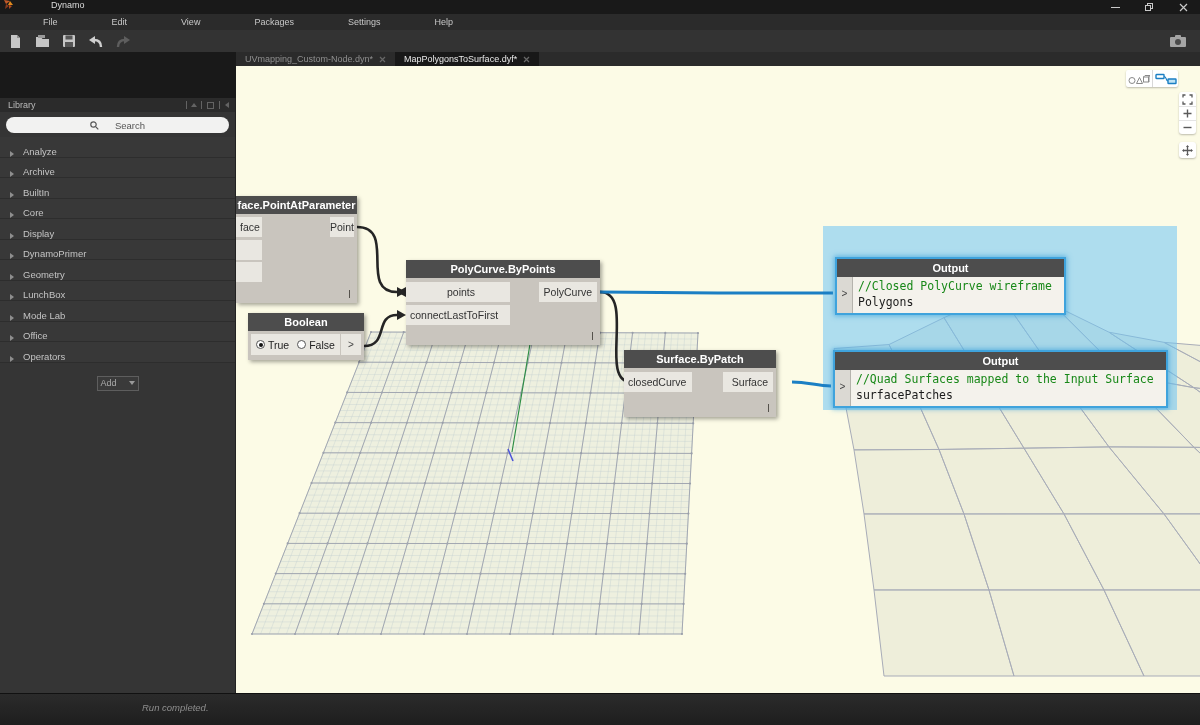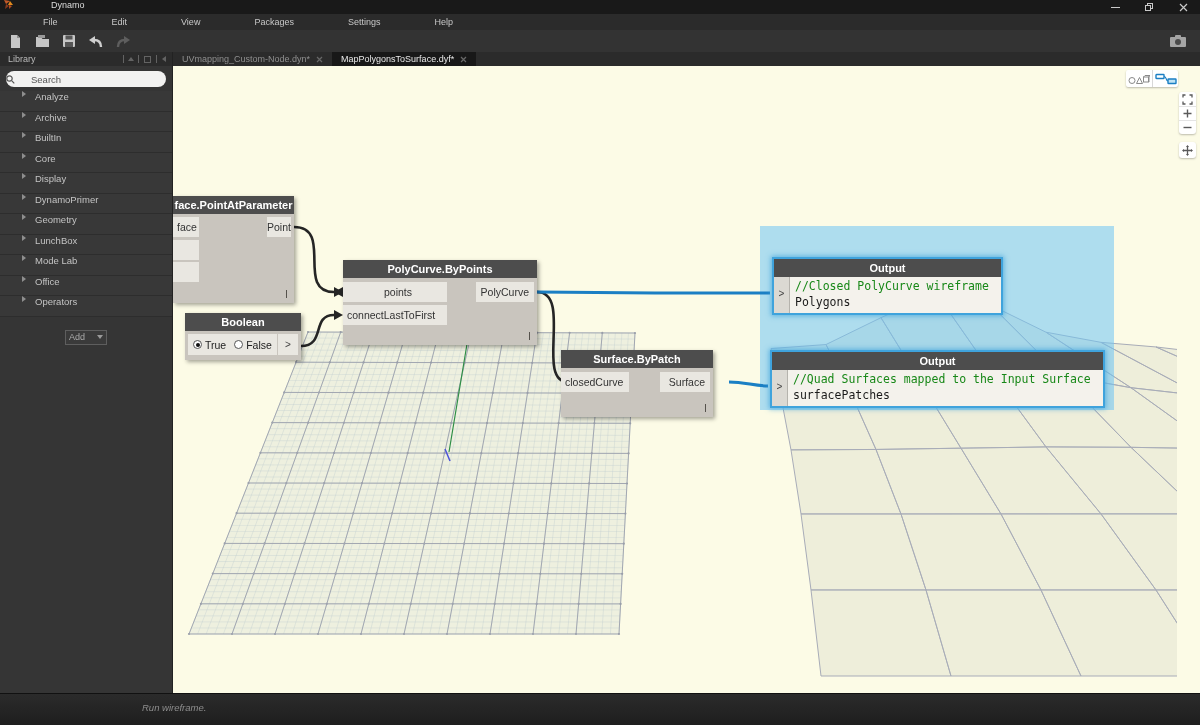--- a/index.html
+++ b/index.html
@@ -21,29 +21,29 @@
   .menu-item { padding:0 11px; line-height:16px;margin-left:32px; }
 
   .toolbar { height:22px; background:#333333; display:flex; align-items:center; }
   .tool-btn { width:24px; height:20px; display:flex; align-items:center; justify-content:center; margin-left:3px; }
   .tool-spacer { flex:1; }
   .camera-btn { margin-right:10px; }
 
   
   .workspace { position:absolute; top:52px; left:0; right:0; bottom:32px; display:flex; }
 
-  .sidebar { width:173px; background:#353535; border-right:1px solid #222; display:flex; flex-direction:column; }
+  .sidebar { width:236px; background:#353535; border-right:1px solid #222; display:flex; flex-direction:column;margin-top:46px; }
   .sidebar-header { height:14px; background:#2B2B2B; display:flex; align-items:center; color:#B9B9B9; font-size:9px; padding:0 6px 0 8px; }
   .lib-header-icons { margin-left:auto; display:flex; gap:5px; opacity:.35; align-items:center; }
   .lib-mini { width:7px; height:7px; border:1px solid #CCC; }
   .lib-tri { width:0; height:0; border-top:3px solid transparent; border-bottom:3px solid transparent; border-right:4px solid #CCC; }
   .lib-bar { width:1px; height:8px; background:#CCC; }
-  .search-box { margin:5px 6px 4px 6px; height:16px; background:#F2F2F1; border-radius:9px; display:flex; align-items:center; justify-content:flex-start; gap:16px; color:#555; font-size:9.5px; }
+  .search-box { margin:5px 6px 4px 6px; height:16px; background:#F2F2F1; border-radius:9px; display:flex; align-items:center; justify-content:center; gap:16px; color:#555; font-size:9.5px; }
   .lib-list { display:flex; flex-direction:column; }
-  .lib-row { height:20.5px; display:flex; align-items:flex-start; color:#C4C4C4; font-size:9.5px; padding-left:22px; border-bottom:1px solid #2D2D2D; background:#383838; }
+  .lib-row { height:20.5px; display:flex; align-items:flex-end; color:#C4C4C4; font-size:9.5px; padding-left:10px; border-bottom:1px solid #2D2D2D; background:#383838; }
   .lib-arrow { width:0; height:0; border-top:3.5px solid transparent; border-bottom:3.5px solid transparent; border-left:4.5px solid #8E8E8E; margin-right:9px; }
   .add-btn { margin:13px auto 0 auto; width:42px; height:15px; border:1px solid #5E5E5E; color:#ABABAB; font-size:9px; display:flex; align-items:center; justify-content:center; gap:12px; background:#3A3A3A; }
   .add-caret { width:0; height:0; border-left:3px solid transparent; border-right:3px solid transparent; border-top:4px solid #9A9A9A; }
 
   .graph-col { flex:1; display:flex; flex-direction:column; }
   .tabbar { height:14px; background:#2B2B2B; display:flex; font-size:9px; }
   .tab { display:flex; align-items:center; gap:6px; padding:0 9px; color:#8F8F8F; }
   .tab.active { background:#181818; color:#E8E8E8; }
   .tab-close { display:flex; opacity:.55; }
 
@@ -671,15 +671,15 @@
               <polygon points="5.5,11 4,9 7,9" fill="#5A5A5A"></polygon>
               <polygon points="0,5.5 2,4 2,7" fill="#5A5A5A"></polygon>
               <polygon points="11,5.5 9,4 9,7" fill="#5A5A5A"></polygon>
             </svg>
         </div>
       </div>
     </div>
   </div>
 
   <div class="statusbar">
-    <span class="status-msg">Run wireframe.</span>
+    <span class="status-msg">Run completed.</span>
   </div>
 </div>
 
 </body></html>

